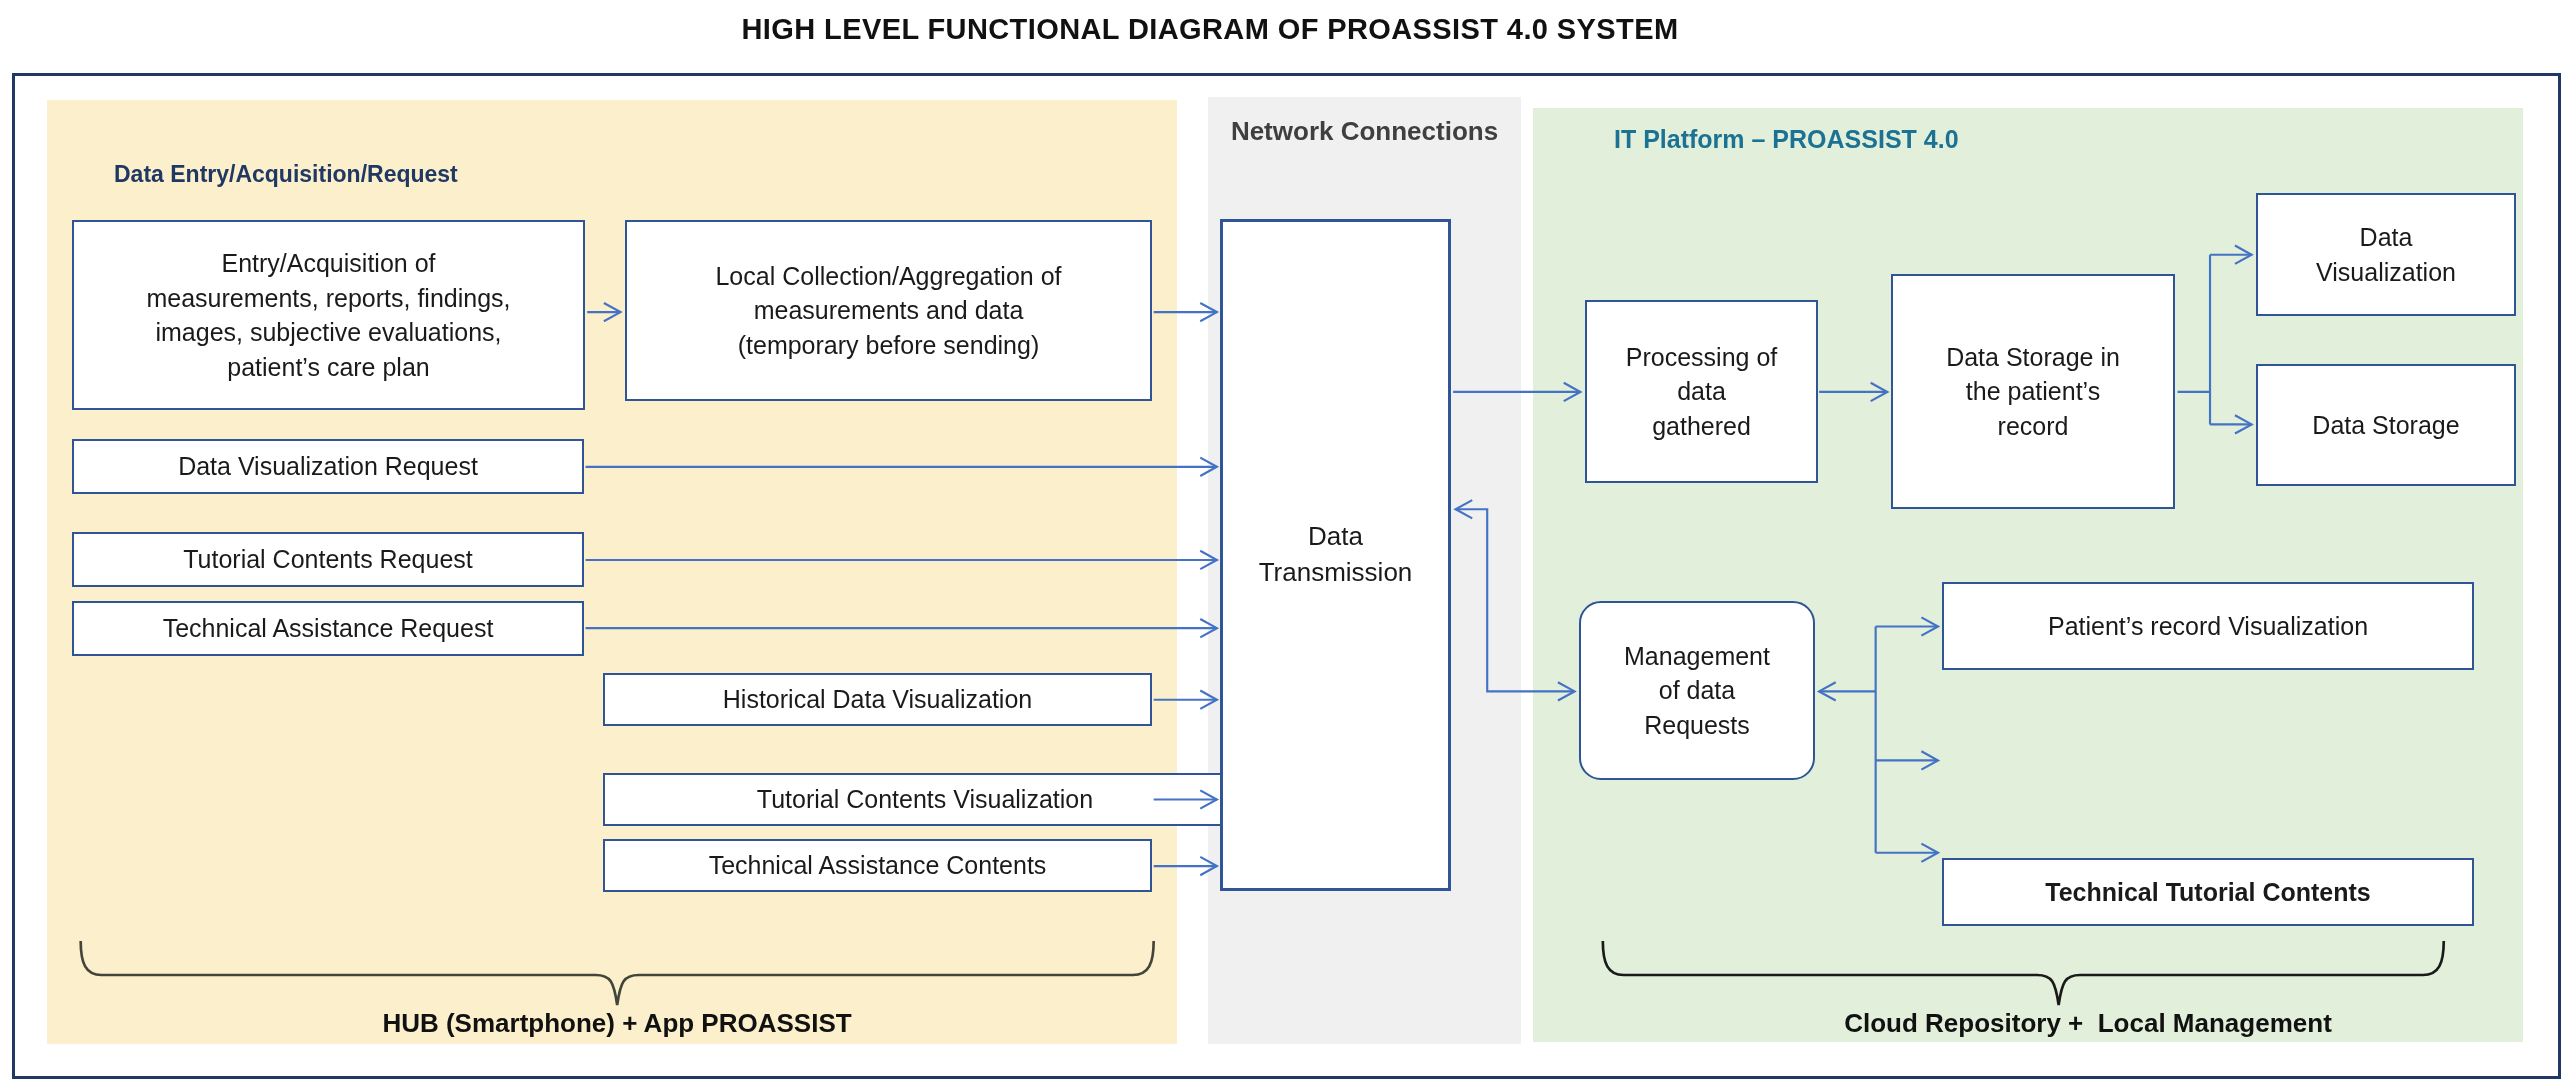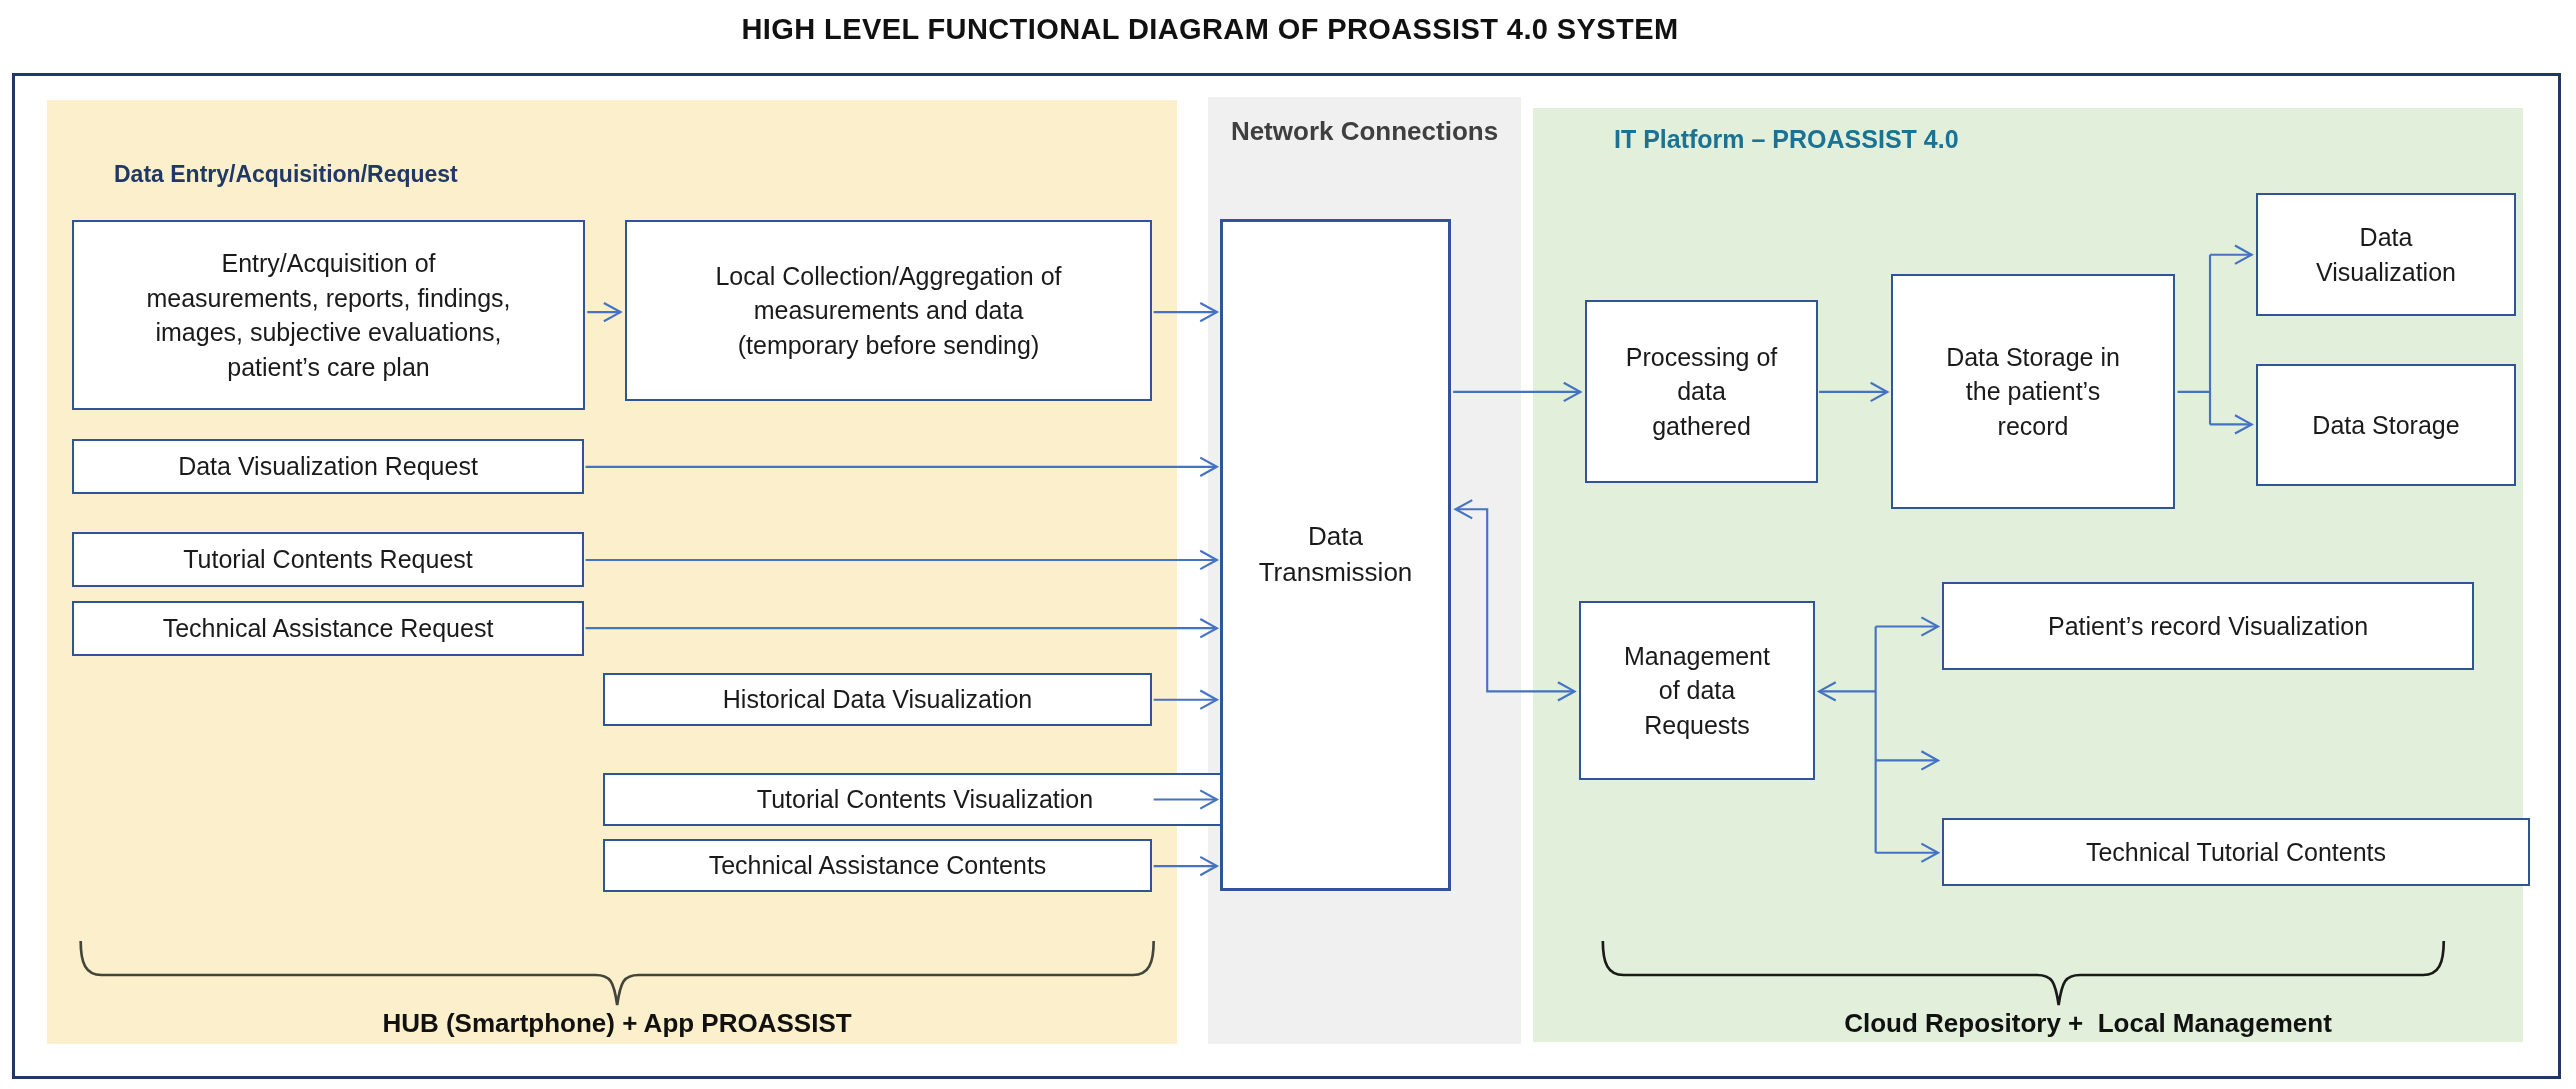--- a/index.html
+++ b/index.html
@@ -72,25 +72,25 @@
 
   <div class="box" style="left:1585px; top:300px; width:233px; height:183px;">Processing of
 data
 gathered</div>
   <div class="box" style="left:1891px; top:274px; width:284px; height:235px;">Data Storage  in
 the patient’s
 record</div>
   <div class="box" style="left:2256px; top:193px; width:260px; height:123px;">Data
 Visualization</div>
   <div class="box" style="left:2256px; top:364px; width:260px; height:122px;">Data Storage</div>
-  <div class="box" style="left:1579px; top:601px; width:236px; height:179px;">Management
+  <div class="box" style="left:1579px; top:601px; width:236px; height:179px;border-radius:22px;">Management
 of data
 Requests</div>
   <div class="box" style="left:1942px; top:582px; width:532px; height:88px;">Patient’s record Visualization</div>
-  <div class="box" style="left:1942px; top:818px; width:588px; height:68px;">Technical Tutorial Contents</div>
+  <div class="box" style="left:1942px; top:858px; width:532px; height:68px;font-weight:bold;">Technical Tutorial Contents</div>
 
   <div class="brace-label" style="left:617px; top:1008px;">HUB (Smartphone) + App PROASSIST</div>
   <div class="brace-label" style="left:2088px; top:1008px;">Cloud Repository +  Local Management</div>
 
   <svg class="overlay" viewBox="0 0 3097 1310">
     <defs>
       <marker id="ah" viewBox="0 0 34 34" refX="28" refY="17" markerWidth="34" markerHeight="34" markerUnits="userSpaceOnUse" orient="auto-start-reverse">
         <path d="M8,6 L28,17 L8,28" fill="none" stroke="#4472C4" stroke-width="2.6"></path>
       </marker>
     </defs>

